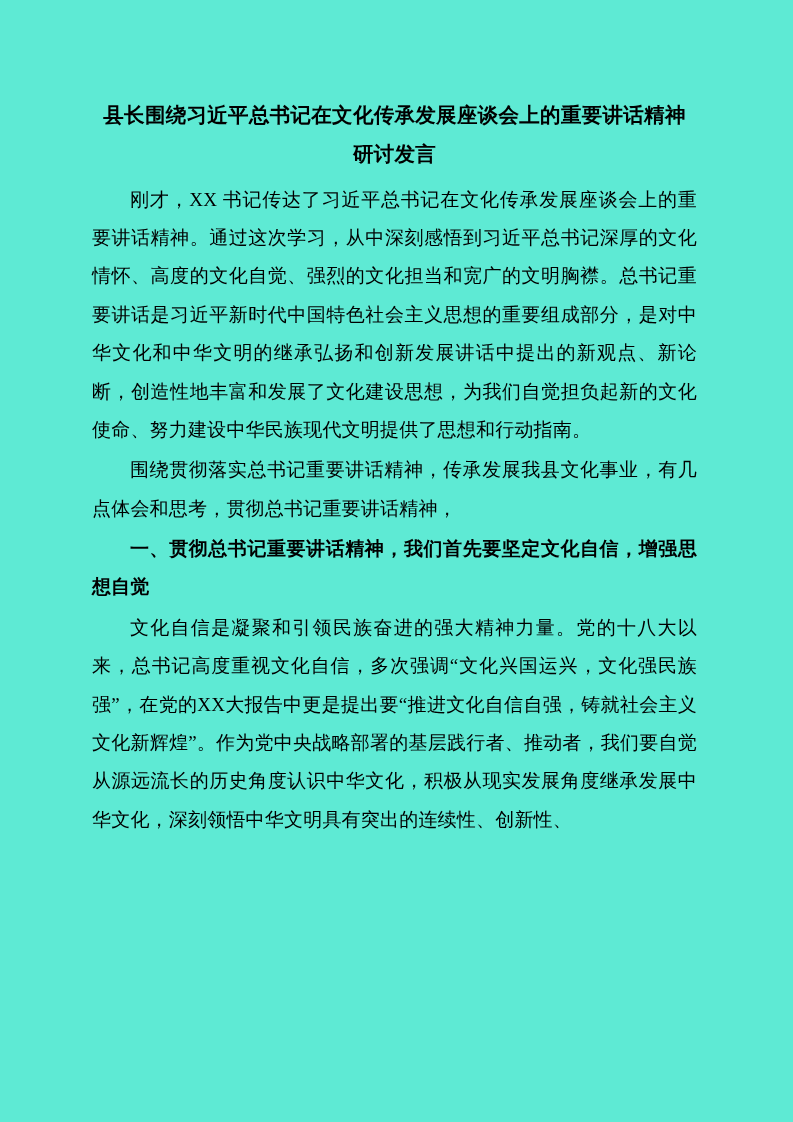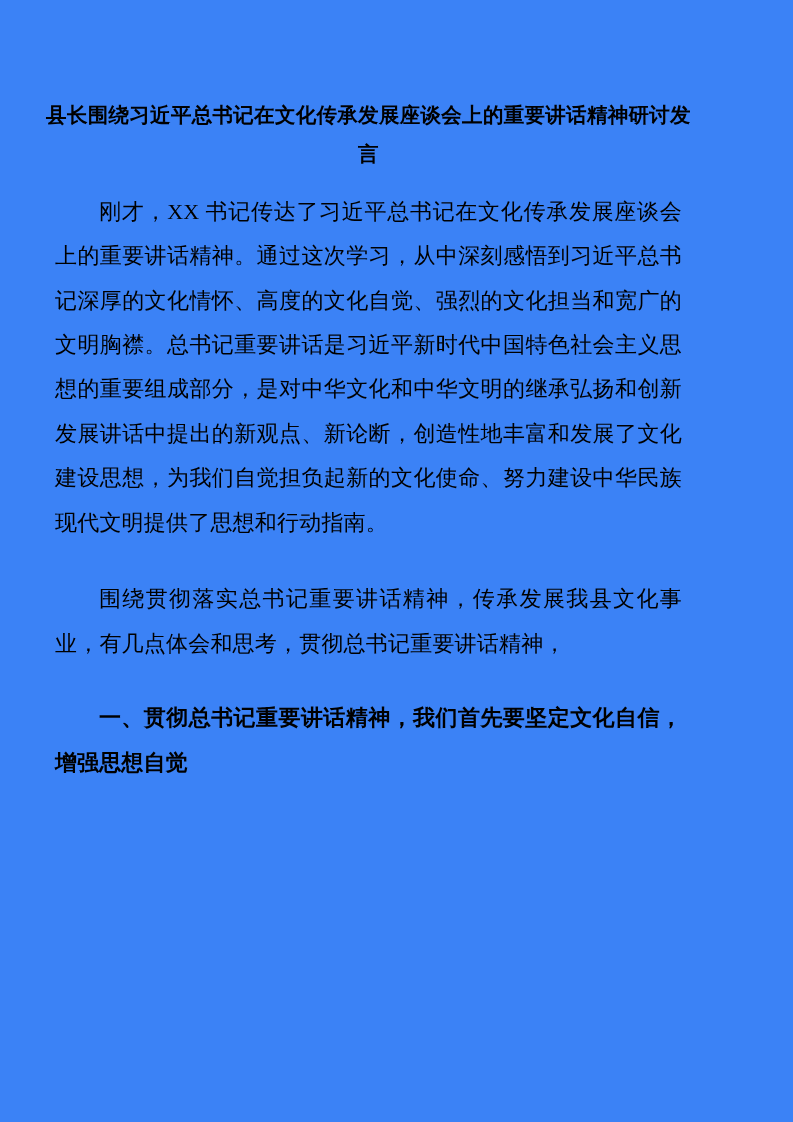--- a/index.html
+++ b/index.html
@@ -11,55 +11,56 @@
     width: 793px;
     height: 1122px;
     font-family: "Liberation Serif", "DejaVu Serif", serif;
     color: #000000;
     overflow: hidden;
   }
   .page {
     box-sizing: border-box;
     width: 793px;
     height: 1122px;
-    padding: 96px 96px 80px 40px;
-    background: #3b82f6;
+    padding: 96px 96px 80px 92px;
+    background: #5eead4;
     position: relative;
   }
   .doc-title {
     font-family: "DejaVu Sans", "Liberation Sans", sans-serif;
     font-weight: bold;
     font-size: 20.5px;
     line-height: 1.92;
     text-align: center;
     letter-spacing: 0.3px;
     margin: 0 0 6px 0;
     padding: 0 6px;
   }
   .para {
-    font-size: 22px;
+    font-size: 19px;
     line-height: 2.02;
     text-align: justify;
     text-justify: inter-ideograph;
-    margin: 15px;
+    margin: 0;
     text-indent: 2em;
     letter-spacing: 0.2px;
   }
   .para.heading {
-    font-family: Liberation Mono, monospace;
+    font-family: Liberation Sans, sans-serif;
     font-weight: bold;
     letter-spacing: 0.1px;
   }
   .spacer-sm { height: 2px; }
 </style>
 </head>
 <body>
 
 <div class="page">
   <h1 class="doc-title">县长围绕习近平总书记在文化传承发展座谈会上的重要讲话精神研讨发言</h1>
 
   <p class="para">刚才，XX 书记传达了习近平总书记在文化传承发展座谈会上的重要讲话精神。通过这次学习，从中深刻感悟到习近平总书记深厚的文化情怀、高度的文化自觉、强烈的文化担当和宽广的文明胸襟。总书记重要讲话是习近平新时代中国特色社会主义思想的重要组成部分，是对中华文化和中华文明的继承弘扬和创新发展讲话中提出的新观点、新论断，创造性地丰富和发展了文化建设思想，为我们自觉担负起新的文化使命、努力建设中华民族现代文明提供了思想和行动指南。</p>
   <div class="spacer-sm"></div>
   <p class="para">围绕贯彻落实总书记重要讲话精神，传承发展我县文化事业，有几点体会和思考，贯彻总书记重要讲话精神，</p>
   <div class="spacer-sm"></div>
   <p class="para heading">一、贯彻总书记重要讲话精神，我们首先要坚定文化自信，增强思想自觉</p>
   <div class="spacer-sm"></div>
+  <p class="para">文化自信是凝聚和引领民族奋进的强大精神力量。党的十八大以来，总书记高度重视文化自信，多次强调“文化兴国运兴，文化强民族强”，在党的XX大报告中更是提出要“推进文化自信自强，铸就社会主义文化新辉煌”。作为党中央战略部署的基层践行者、推动者，我们要自觉从源远流长的历史角度认识中华文化，积极从现实发展角度继承发展中华文化，深刻领悟中华文明具有突出的连续性、创新性、</p>
 </div>
 
 </body></html>

